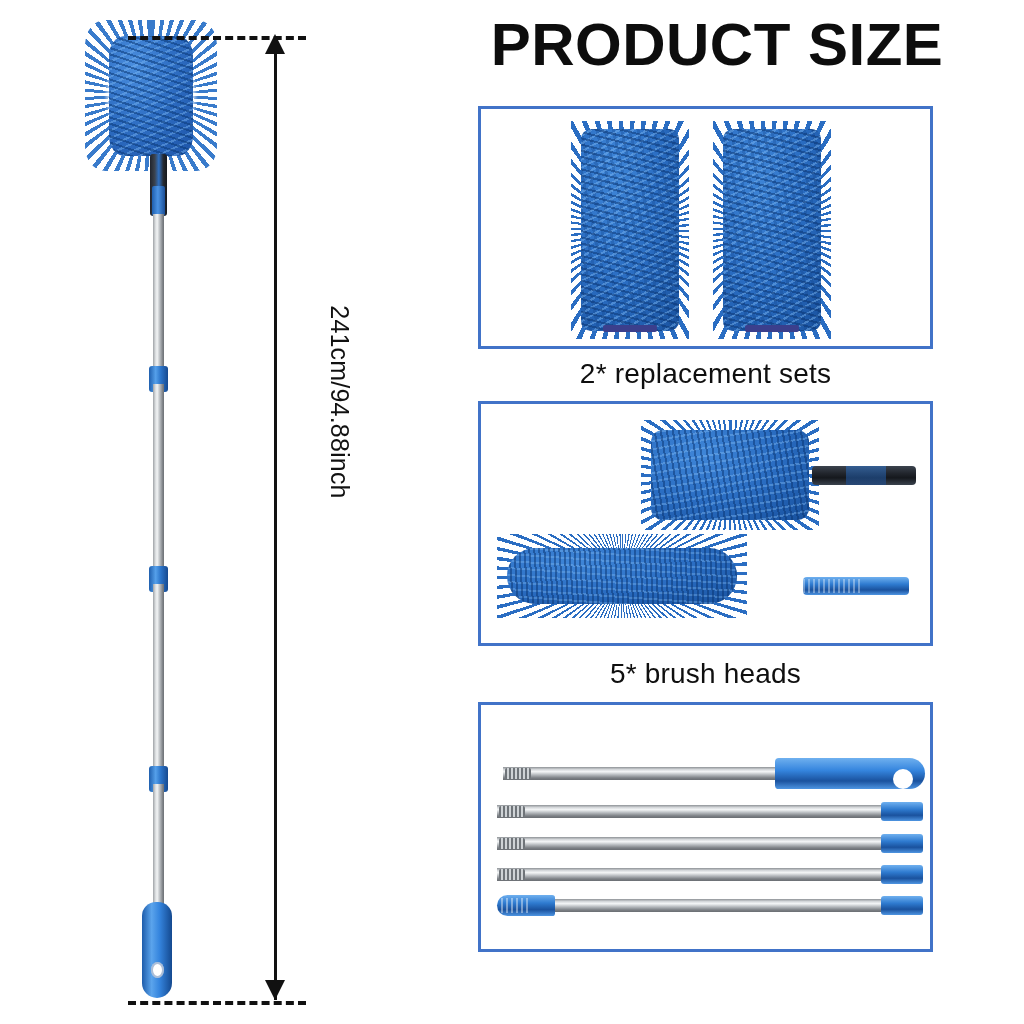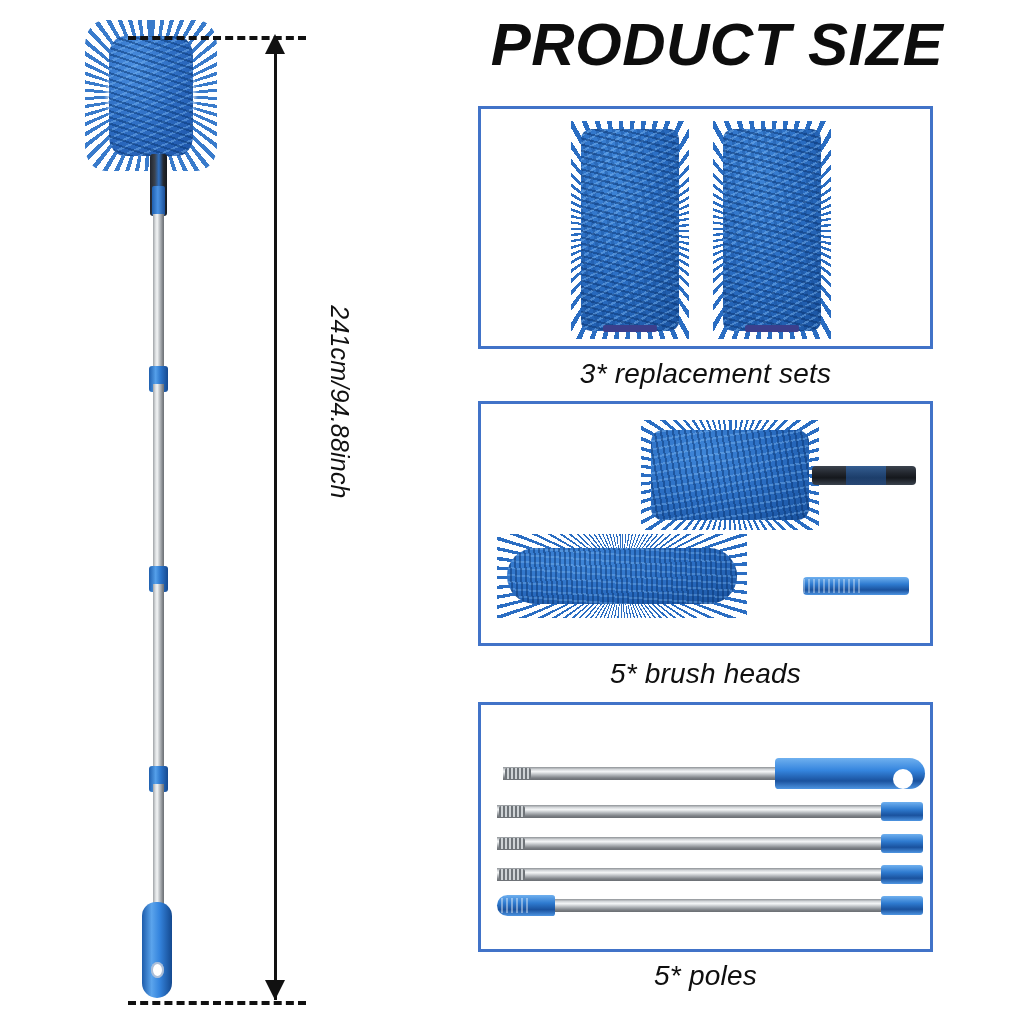--- a/index.html
+++ b/index.html
@@ -1,19 +1,19 @@
 <!DOCTYPE html>
 <html><head>
 <meta charset="utf-8">
 <style>
   * { margin:0; padding:0; box-sizing:border-box; }
   html,body { width:1024px; height:1024px; background:#ffffff; }
   body { font-family:"Liberation Sans", sans-serif; color:#111; position:relative; overflow:hidden; }
 
-  .stage { position:absolute; left:0; top:0; width:1024px; height:996px;font-style:italic; }
+  .stage { position:absolute; left:0; top:0; width:1024px; height:996px; }
 
   
   .title {
     position:absolute; left:424px; top:14px; width:586px; height:62px;
     font-size:60px; font-weight:bold; letter-spacing:0.5px;
     line-height:62px; text-align:center; white-space:nowrap; color:#0d0d0d;
     font-family:"Liberation Sans", sans-serif;
   }
 
   
@@ -267,21 +267,21 @@
       <div class="pad-tex"></div>
       <div class="pad-base"></div>
     </div>
     <div class="pad" style="left:232px; top:12px;">
       <div class="pad-fringe"></div>
       <div class="pad-core"></div>
       <div class="pad-tex"></div>
       <div class="pad-base"></div>
     </div>
   </div>
-  <div class="caption cap-1">3* replacement sets</div>
+  <div class="caption cap-1">2* replacement sets</div>
 
   <div class="panel panel-2">
     <div class="bh-flat" style="left:160px; top:16px;">
       <div class="bh-flat-fringe"></div>
       <div class="bh-flat-core"></div>
       <div class="bh-tex"></div>
     </div>
     <div class="bh-handle-dark" style="left:331px; top:62px;"></div>
 
     <div class="bh-round" style="left:16px; top:130px;">
@@ -320,15 +320,14 @@
       <div class="rod-collar" style="left:384px;"></div>
     </div>
 
     <div class="rod" style="left:16px; top:194px; width:426px;">
       <div class="rod-metal" style="left:48px; width:342px;"></div>
       <div class="rod-grip" style="left:0;"></div>
       <div class="rod-collar" style="left:384px;"></div>
     </div>
 
   </div>
-  <div class="caption cap-3">5* poles</div>
 
 </div>
 
 </body></html>

